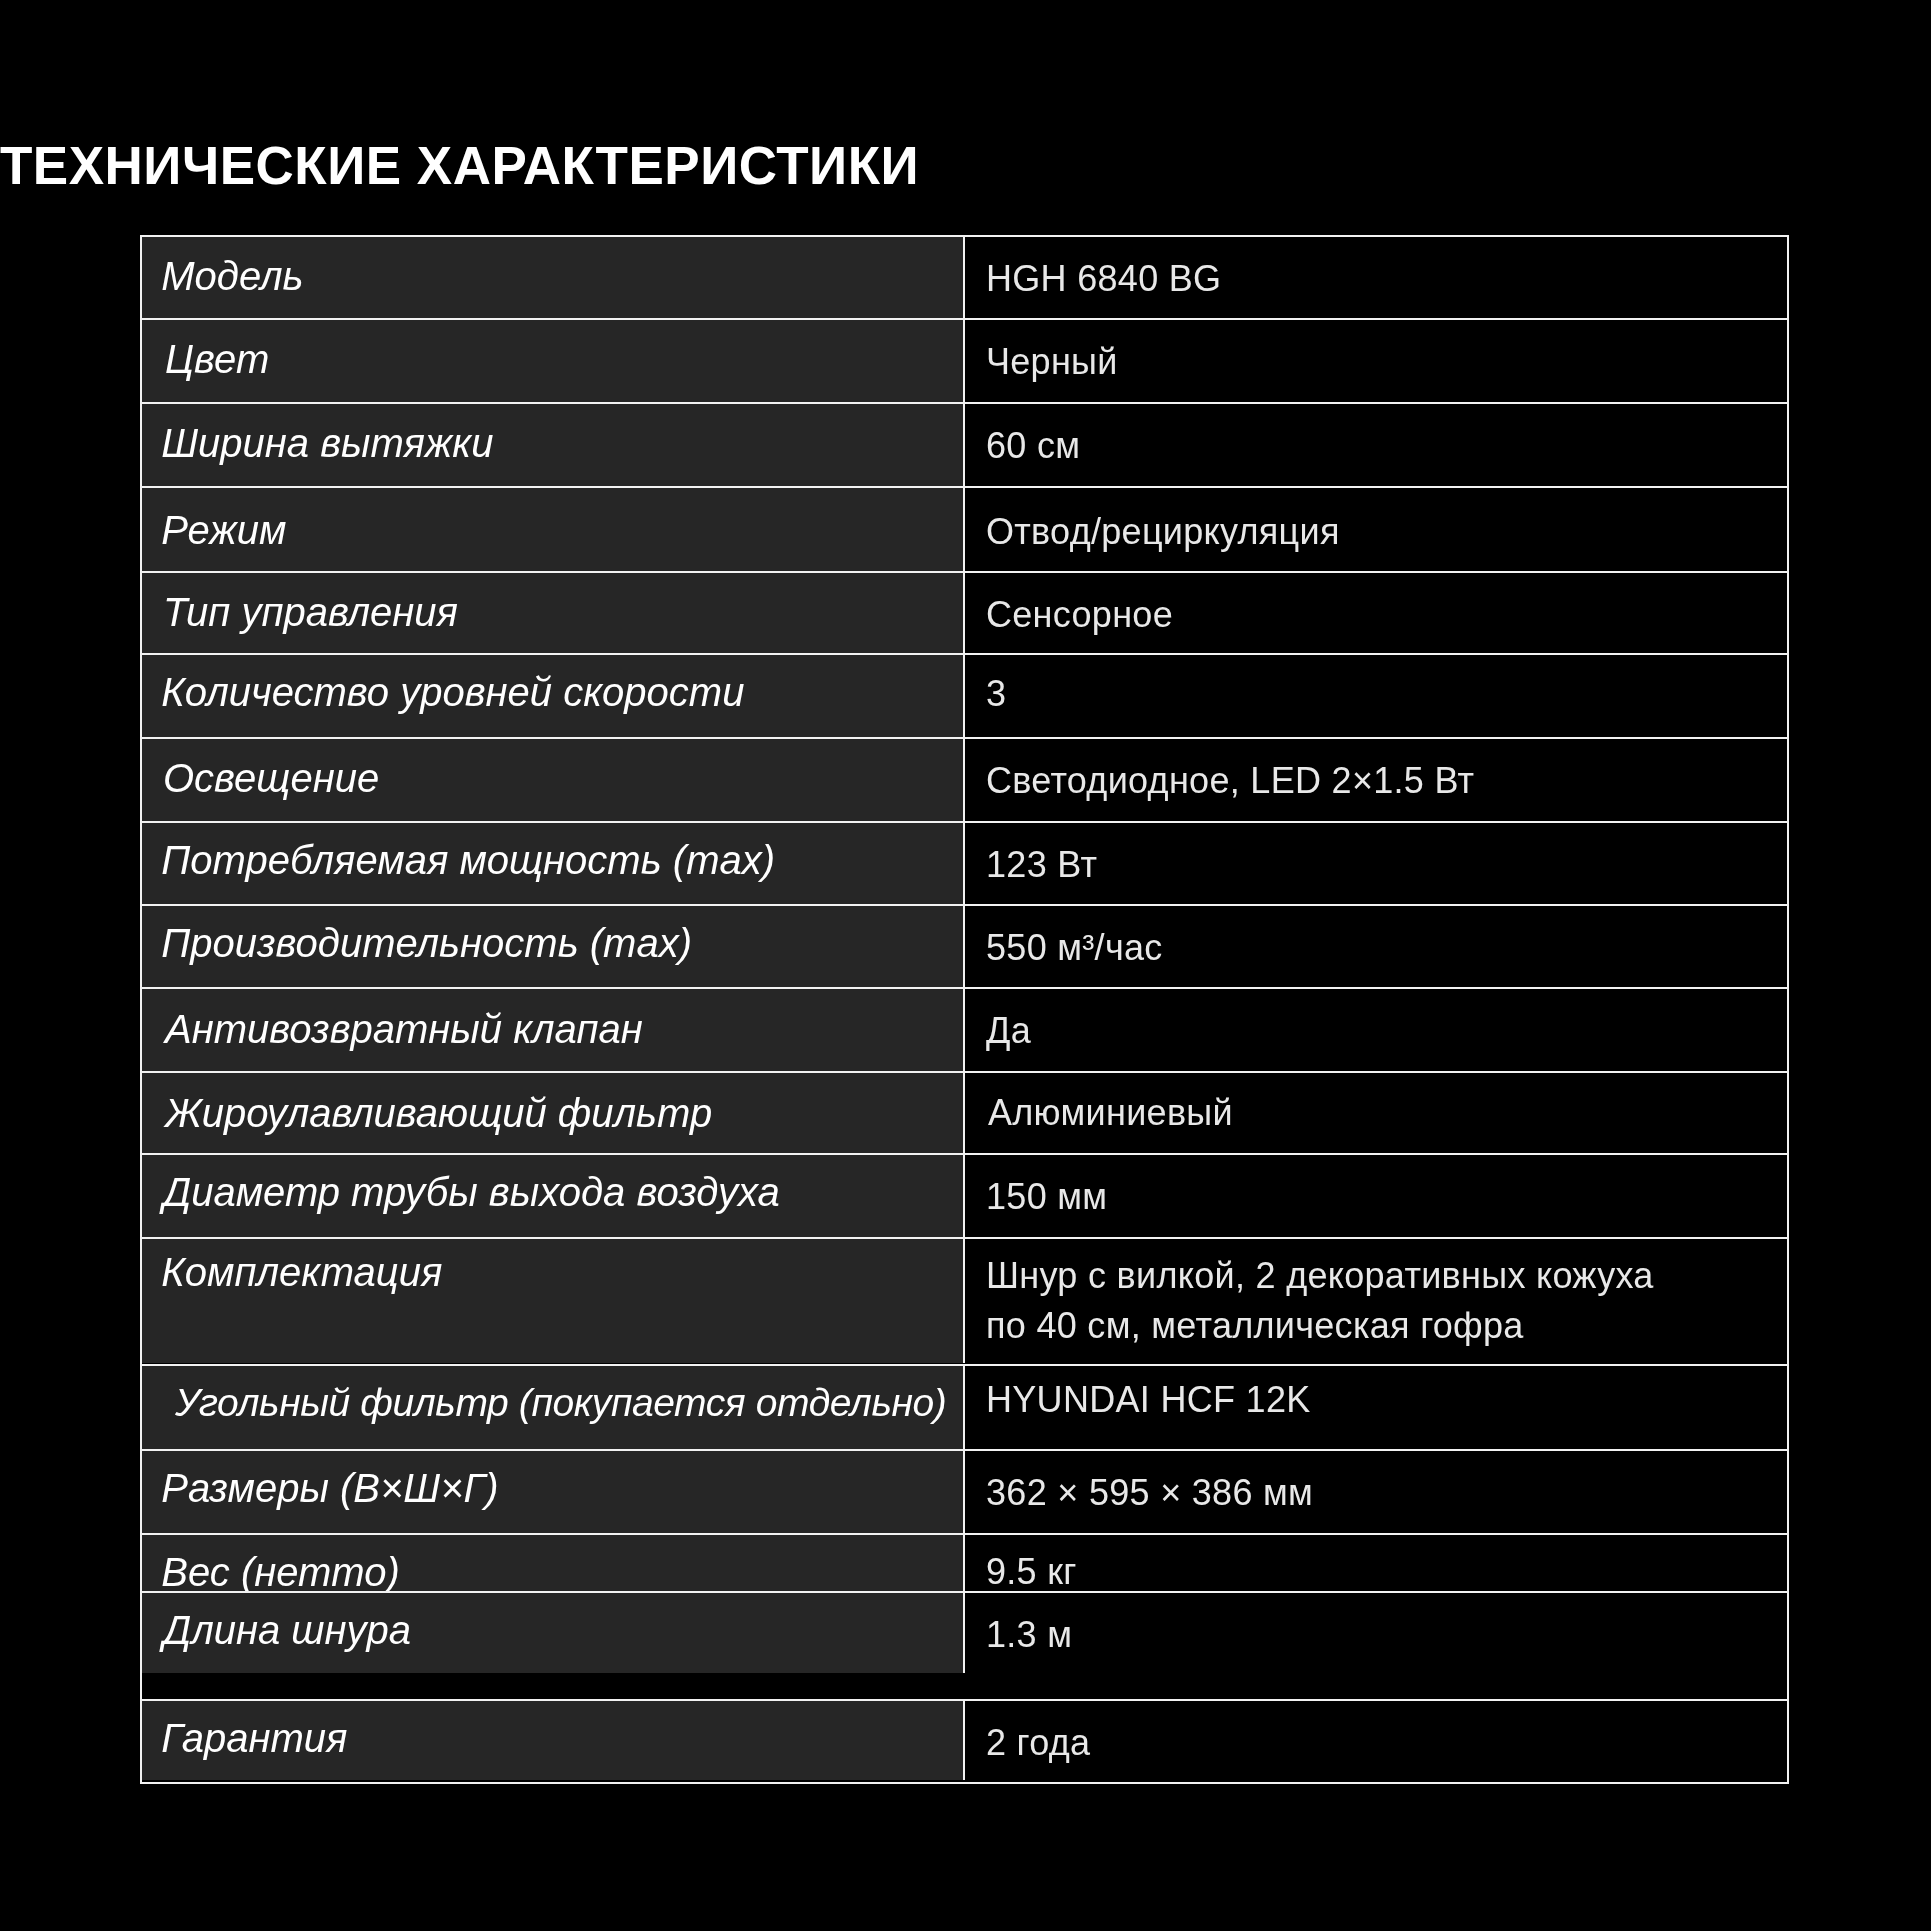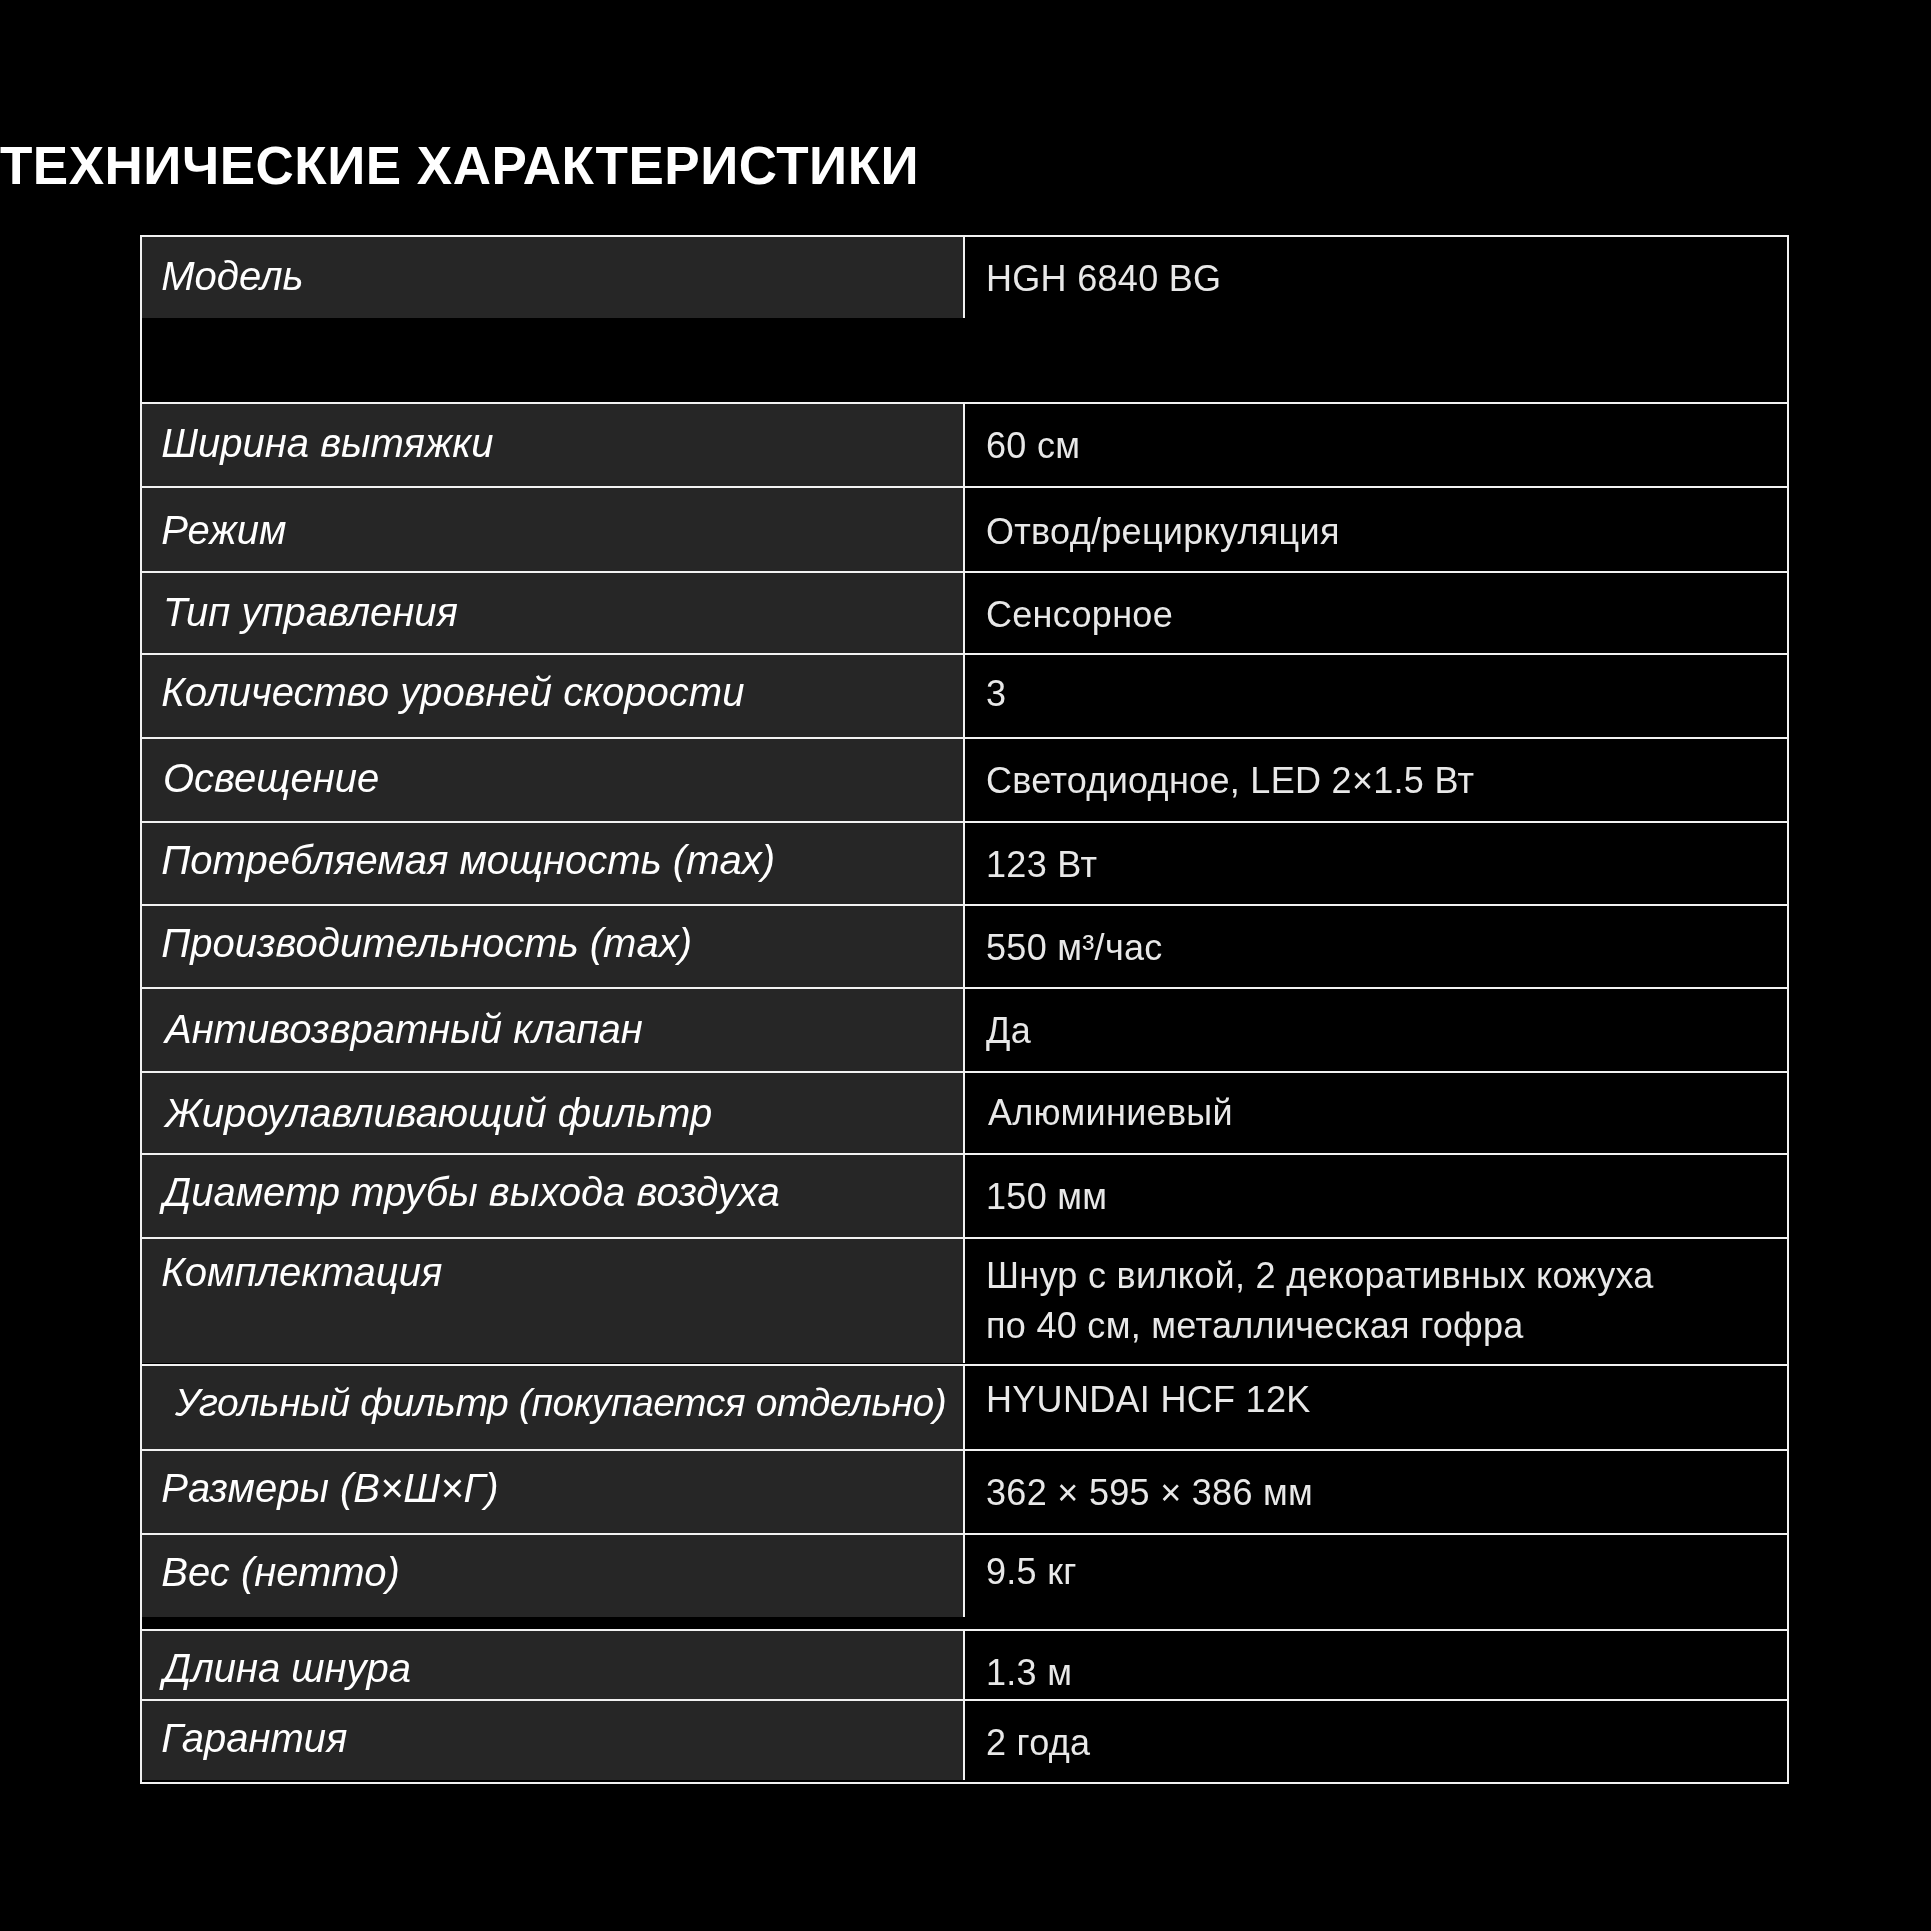--- a/index.html
+++ b/index.html
@@ -20,20 +20,24 @@
 </style>
 </head>
 <body>
 
 <div class="title">ТЕХНИЧЕСКИЕ ХАРАКТЕРИСТИКИ</div>
 
 <div class="table">
   <div class="row" style="top:0;height:81px">
     <div class="lcell">Модель</div>
     <div class="rcell">HGH 6840 BG</div>
+  </div>
+  <div class="row sep" style="top:81px;height:84px">
+    <div class="lcell" style="padding-left:23px">Цвет</div>
+    <div class="rcell">Черный</div>
   </div>
   <div class="row sep" style="top:165px;height:84px">
     <div class="lcell">Ширина вытяжки</div>
     <div class="rcell">60 см</div>
   </div>
   <div class="row sep" style="top:249px;height:85px">
     <div class="lcell" style="padding-top:17.4px">Режим</div>
     <div class="rcell" style="padding-top:19.3px">Отвод/рециркуляция</div>
   </div>
   <div class="row sep" style="top:334px;height:82px">
@@ -80,21 +84,21 @@
     <div class="rcell" style="padding-top:9px">HYUNDAI HCF 12K</div>
   </div>
   <div class="row sep" style="top:1212px;height:84px">
     <div class="lcell" style="padding-top:11.6px">Размеры (В×Ш×Г)</div>
     <div class="rcell" style="padding-top:17.4px">362 × 595 × 386 мм</div>
   </div>
   <div class="row sep" style="top:1296px;height:84px">
     <div class="lcell" style="padding-top:11.6px">Вес (нетто)</div>
     <div class="rcell" style="padding-top:11.6px">9.5 кг</div>
   </div>
-  <div class="row sep" style="top:1392px;height:82px">
+  <div class="row sep" style="top:1354px;height:82px">
     <div class="lcell" style="padding-left:21px;padding-top:11.6px">Длина шнура</div>
     <div class="rcell" style="padding-top:17.4px">1.3 м</div>
   </div>
   <div class="row sep" style="top:1462px;height:81px">
     <div class="lcell" style="padding-top:11.6px">Гарантия</div>
     <div class="rcell" style="padding-top:17.4px">2 года</div>
   </div>
 </div>
 
 

